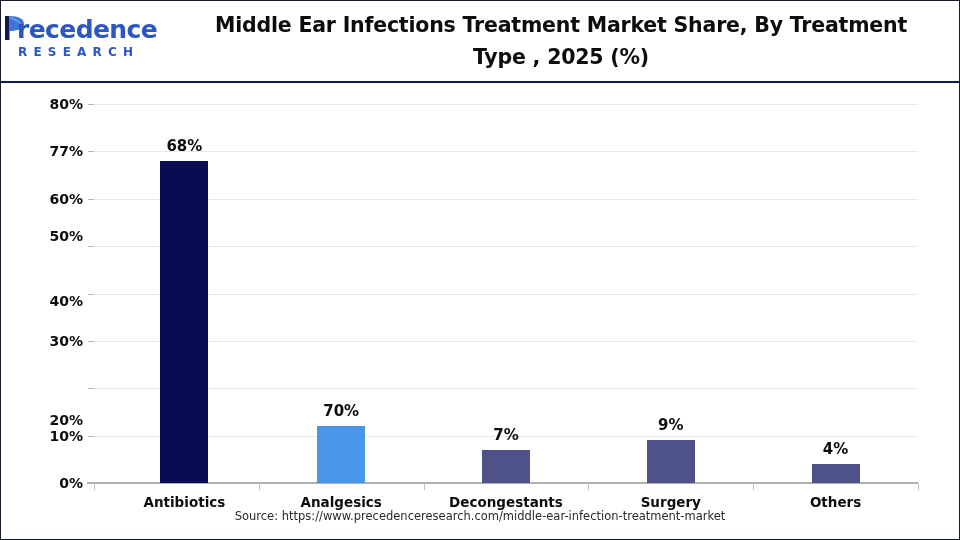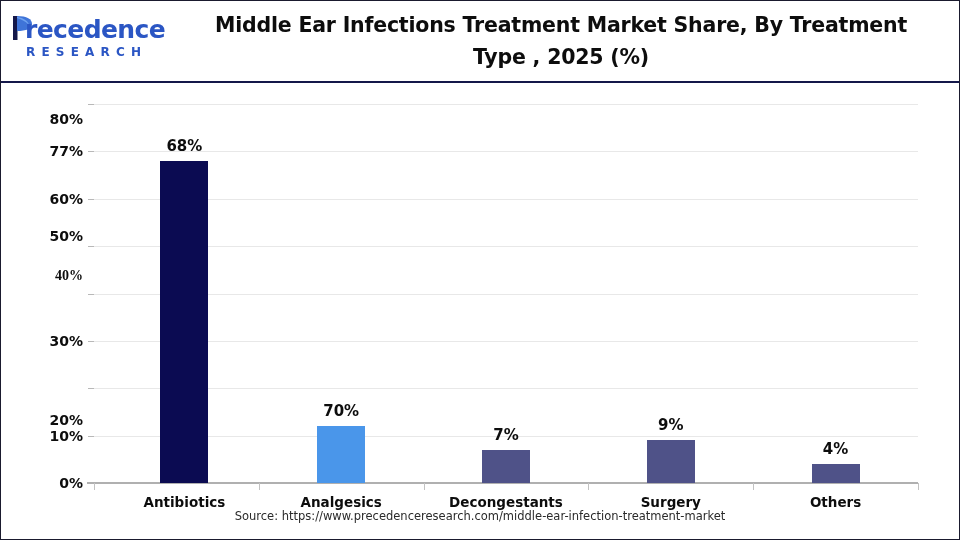--- a/index.html
+++ b/index.html
@@ -26,21 +26,21 @@
     left: 0;
     top: 0;
     width: 958px;
     height: 82px;
     box-sizing: border-box;
     border-bottom: 2px solid #14184a;
     background: #ffffff;
   }
   #logo {
     position: absolute;
-    left: 8px;
+    left: 0;
     top: 14px;
     width: 160px;
     height: 54px;
   }
   #logo-wordmark {
     position: absolute;
     left: 16px;
     top: 0px;
     font-family: "DejaVu Sans", sans-serif;
     font-size: 25px;
@@ -221,29 +221,29 @@
       <div id="yticks">
           <div class="ytick" style="top: 379px;"></div>
           <div class="ylabel" style="top: 379px;">0%</div>
           <div class="ytick" style="top: 331.625px;"></div>
           <div class="ylabel" style="top: 331.625px;">10%</div>
           <div class="ytick" style="top: 284.25px;"></div>
           <div class="ylabel" style="top: 284.25px; margin-top: 32px;">20%</div>
           <div class="ytick" style="top: 236.875px;"></div>
           <div class="ylabel" style="top: 236.875px;">30%</div>
           <div class="ytick" style="top: 189.5px;"></div>
-          <div class="ylabel" style="top: 172px; font-family: Liberation Serif, serif;">40%</div>
+          <div class="ylabel" style="top: 197px;">40%</div>
           <div class="ytick" style="top: 142.125px;"></div>
           <div class="ylabel" style="top: 132px;">50%</div>
           <div class="ytick" style="top: 94.75px;"></div>
           <div class="ylabel" style="top: 94.75px;">60%</div>
           <div class="ytick" style="top: 47.375px;"></div>
           <div class="ylabel" style="top: 47.375px;">77%</div>
           <div class="ytick" style="top: 0px;"></div>
-          <div class="ylabel" style="top: 15px;">80%</div>
+          <div class="ylabel" style="top: 0px;">80%</div>
         </div>
       <div id="xaxis-line"></div>
       <div id="xticks">
           <div class="xtick" style="left: 0px;"></div>
           <div class="xtick" style="left: 165px;"></div>
           <div class="xtick" style="left: 330px;"></div>
           <div class="xtick" style="left: 494px;"></div>
           <div class="xtick" style="left: 659px;"></div>
           <div class="xtick" style="left: 824px;"></div>
         </div>

